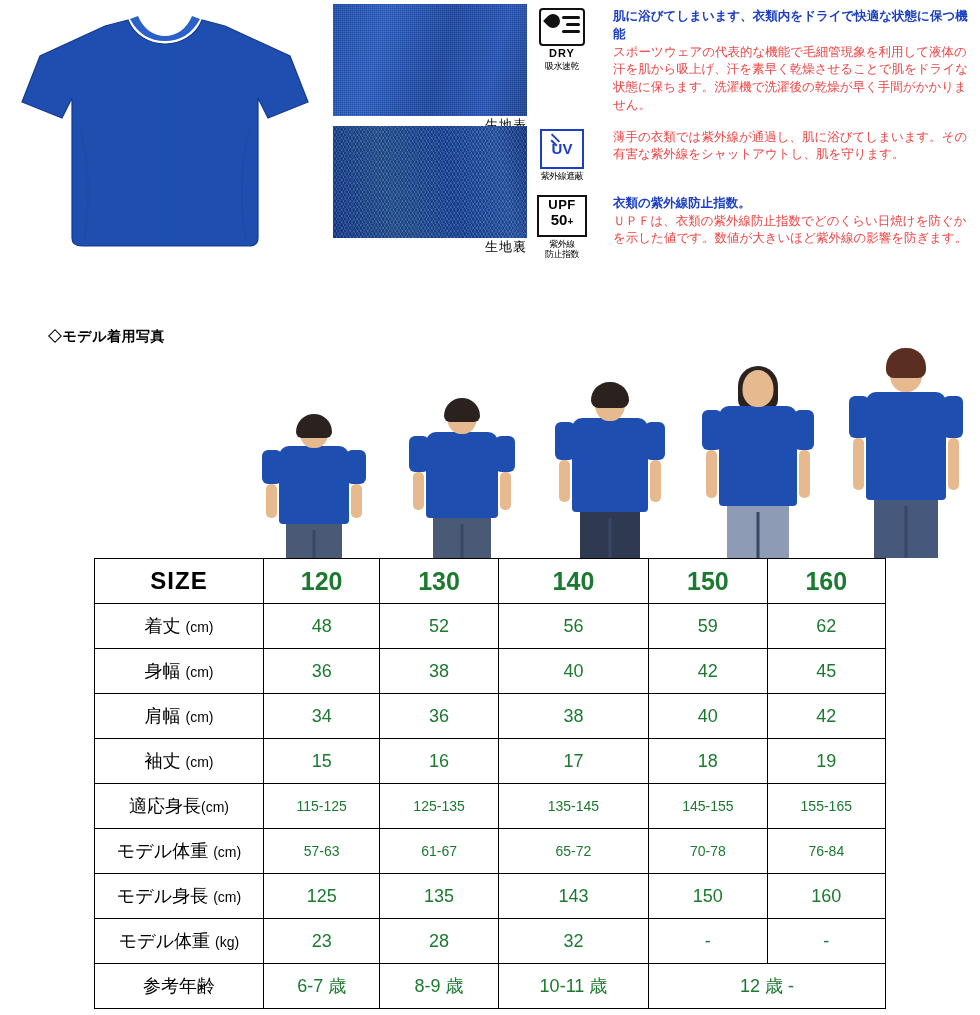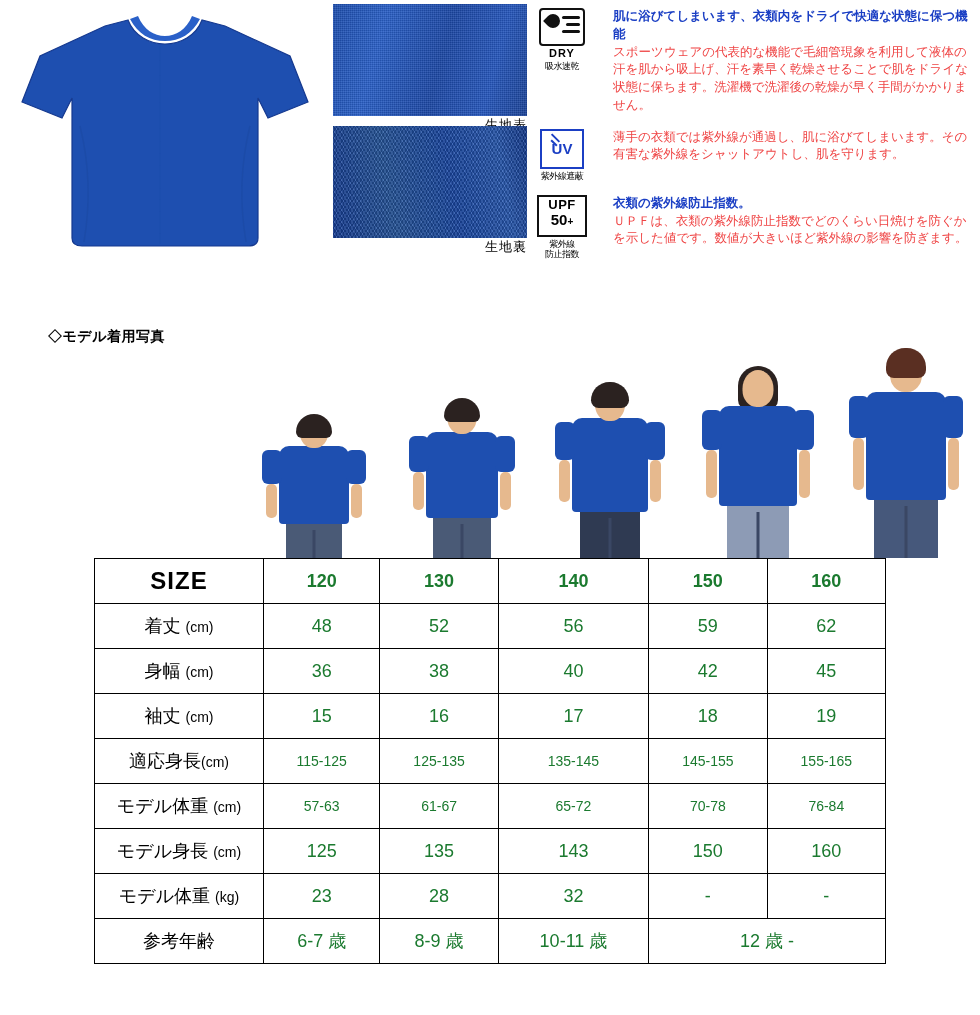--- a/index.html
+++ b/index.html
@@ -325,21 +325,21 @@
     text-align: center;
     vertical-align: middle;
     padding: 0 4px;
   }
   table.size-table th.size-head {
     font-size: 24px;
     font-weight: bold;
     letter-spacing: 1px;
   }
   table.size-table th.size-col {
-    font-size: 18px;
+    font-size: 25px;
     font-weight: bold;
     color: #1b7a2f;
     margin-top: 47px;
   }
   table.size-table td.row-label {
     font-size: 18px;
     text-align: center;
     width: 160px;
     margin-left: 25px;
   }
@@ -540,20 +540,28 @@
 
     <tr>
       <td class="row-label"><span>身幅</span> <span class="unit">(cm)</span></td>
       <td class="val">36</td>
       <td class="val">38</td>
       <td class="val">40</td>
       <td class="val">42</td>
       <td class="val">45</td>
     </tr>
 
+    <tr>
+      <td class="row-label"><span>肩幅</span> <span class="unit">(cm)</span></td>
+      <td class="val">34</td>
+      <td class="val">36</td>
+      <td class="val">38</td>
+      <td class="val">40</td>
+      <td class="val">42</td>
+    </tr>
 
     <tr>
       <td class="row-label"><span>袖丈</span> <span class="unit">(cm)</span></td>
       <td class="val">15</td>
       <td class="val">16</td>
       <td class="val">17</td>
       <td class="val">18</td>
       <td class="val">19</td>
     </tr>
 

